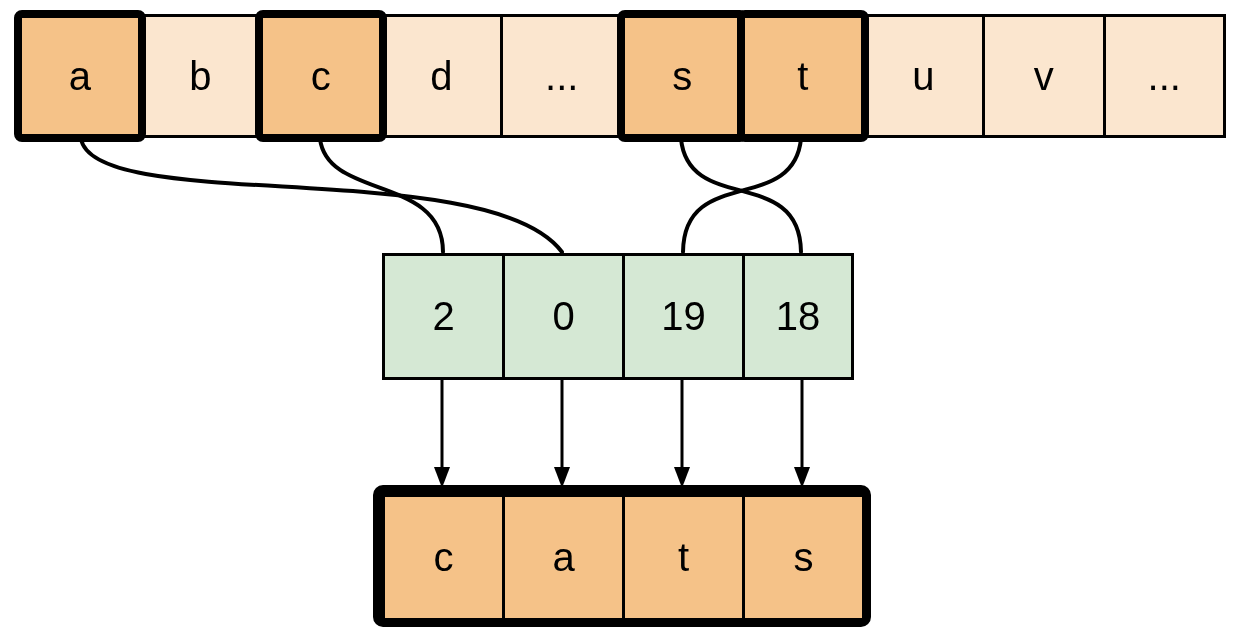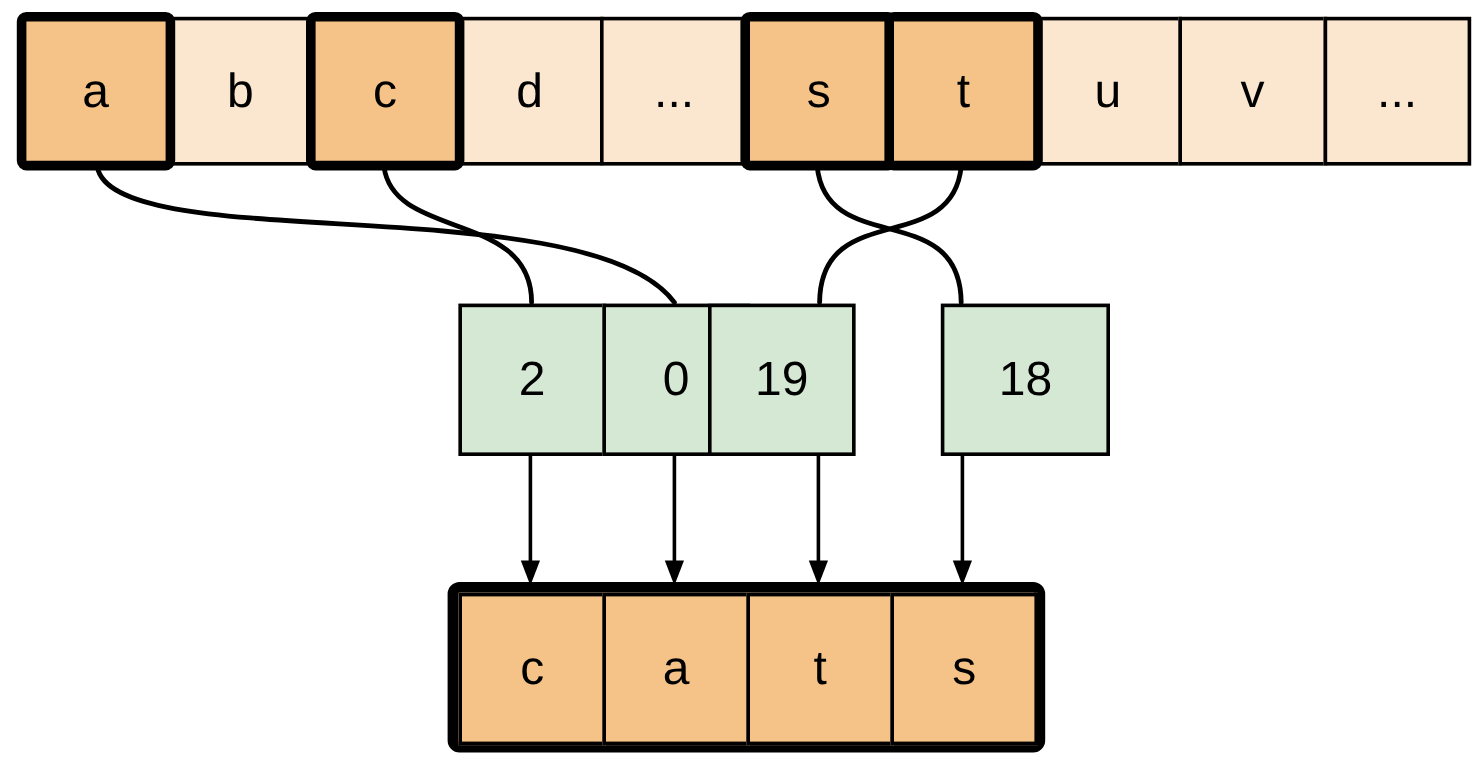--- a/index.html
+++ b/index.html
@@ -105,24 +105,24 @@
       </div>
       <div class="cell" style="left: 1102.5px; top: 14px; width: 123.5px; height: 124px; background: rgb(251, 230, 207);">
         <span>...</span>
       </div>
       <div class="cell" style="left: 382px; top: 253px; width: 123px; height: 127px; background: rgb(213, 232, 212);">
         <span>2</span>
       </div>
       <div class="cell" style="left: 502px; top: 253px; width: 123px; height: 127px; background: rgb(213, 232, 212);">
         <span>0</span>
       </div>
-      <div class="cell" style="left: 590px; top: 253px; width: 123px; height: 127px; background: rgb(213, 232, 212);">
+      <div class="cell" style="left: 622px; top: 253px; width: 123px; height: 127px; background: rgb(213, 232, 212);">
         <span>19</span>
       </div>
-      <div class="cell" style="left: 742px; top: 253px; width: 141px; height: 127px; background: rgb(213, 232, 212); margin-left: 42px;">
+      <div class="cell" style="left: 742px; top: 253px; width: 112px; height: 127px; background: rgb(213, 232, 212);">
         <span>18</span>
       </div>
       <div class="cell" style="left: 382px; top: 494px; width: 123px; height: 127px; background: rgb(245, 194, 136);">
         <span>c</span>
       </div>
       <div class="cell" style="left: 502px; top: 494px; width: 123px; height: 127px; background: rgb(245, 194, 136);">
         <span>a</span>
       </div>
       <div class="cell" style="left: 622px; top: 494px; width: 123px; height: 127px; background: rgb(245, 194, 136);">
         <span>t</span>

